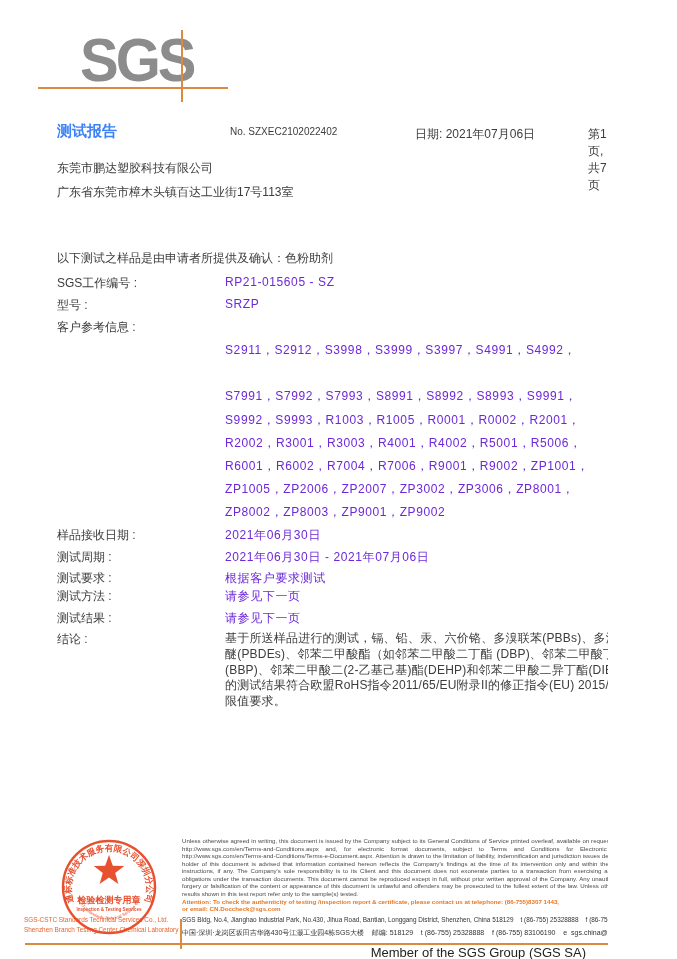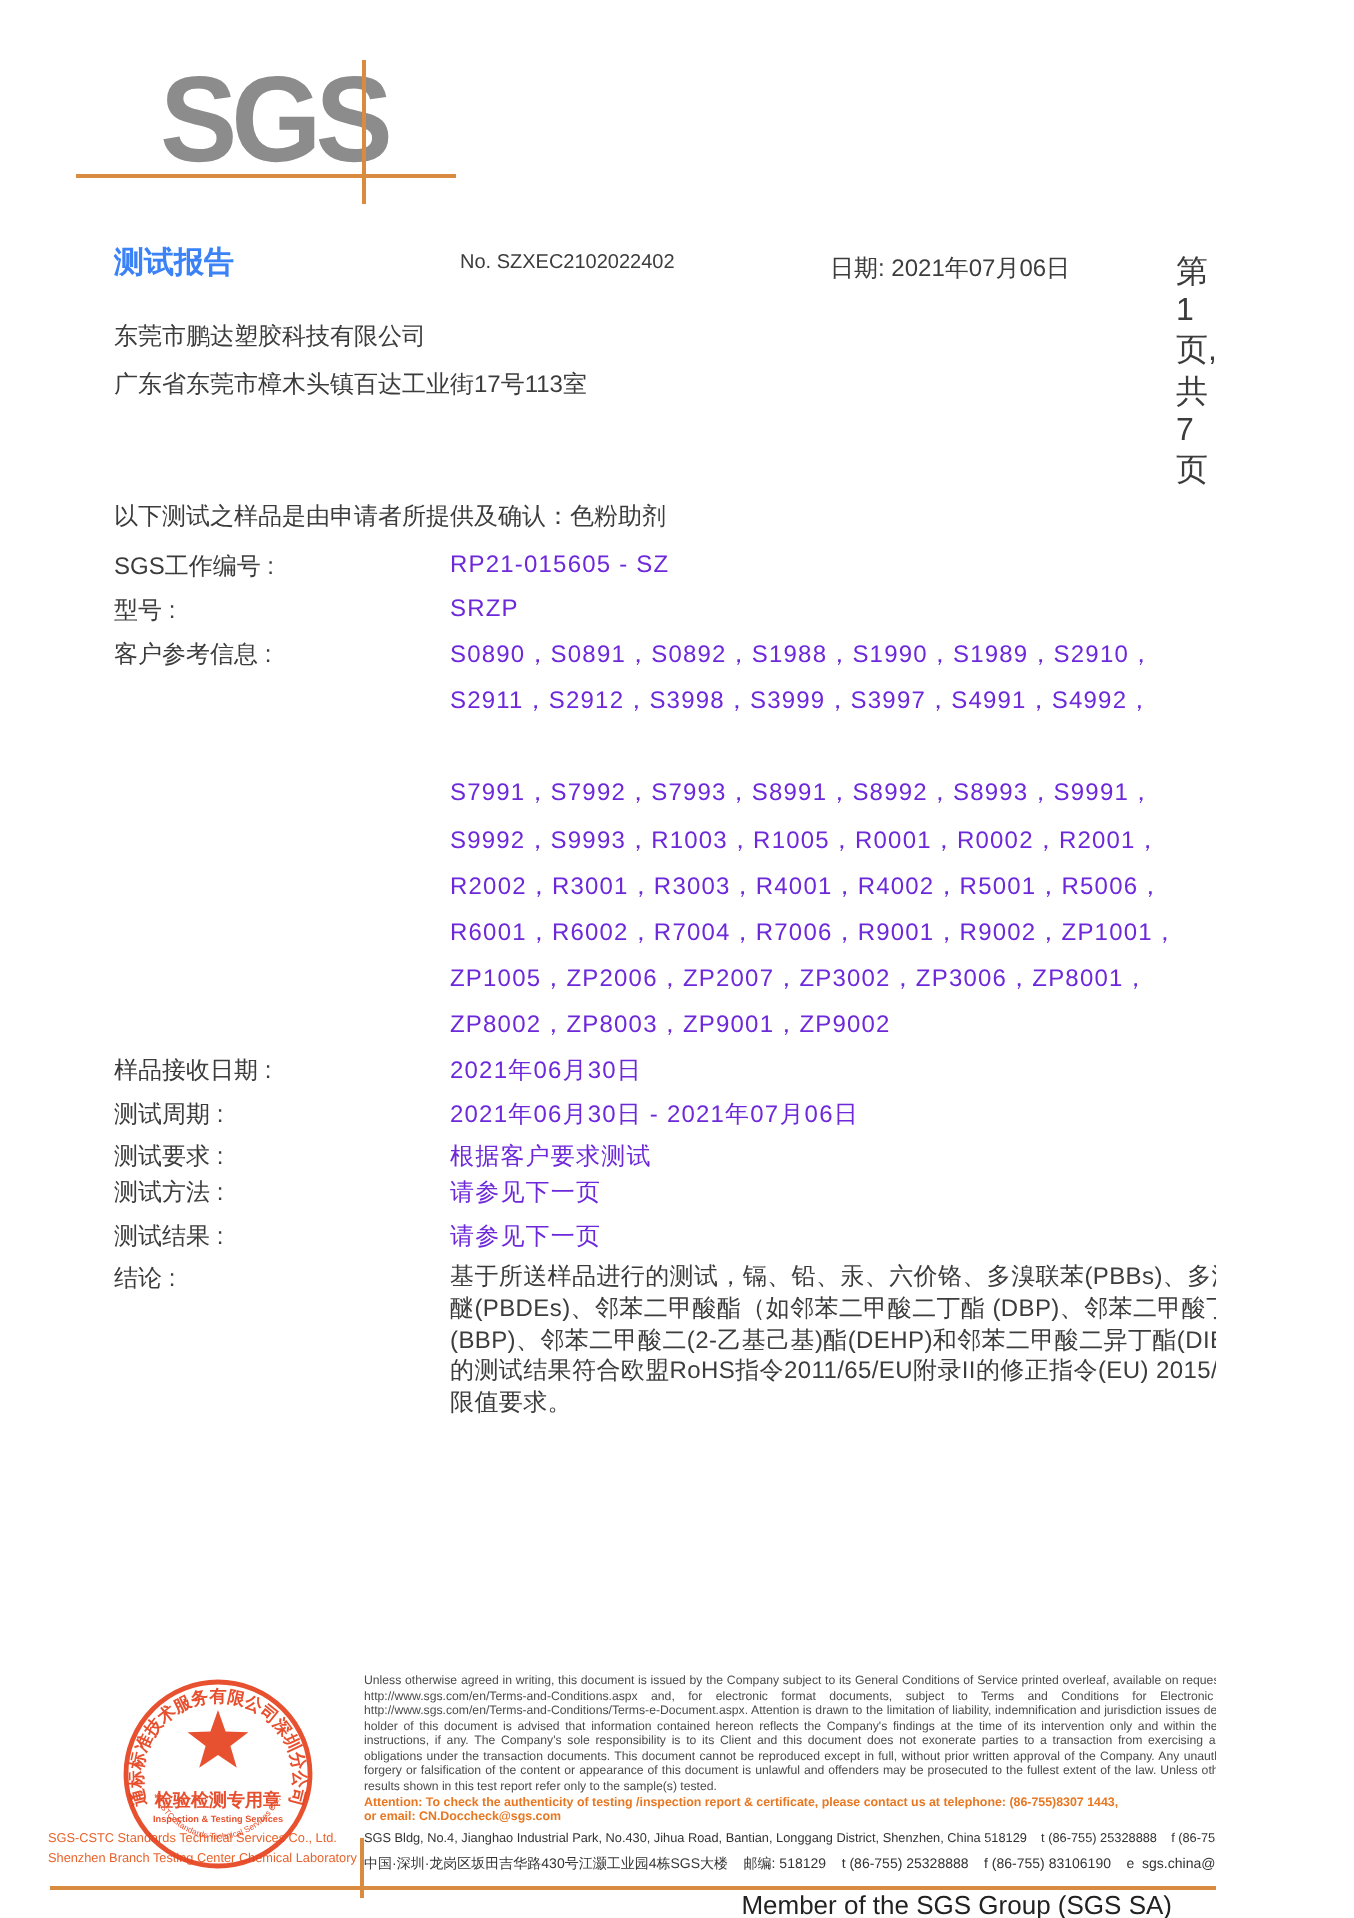--- a/index.html
+++ b/index.html
@@ -12,21 +12,21 @@
     position:absolute;left:80px;top:30px;font-size:58px;font-weight:900;
     letter-spacing:-3px;color:#8c8c8c;line-height:58px;transform:scaleY(1.05);
     transform-origin:top left;
   }
   .logo-hline{position:absolute;left:38px;top:87px;width:190px;height:2px;background:#d98c3f;}
   .logo-vline{position:absolute;left:181px;top:30px;width:2px;height:72px;background:#d98c3f;}
   
   .report-title{position:absolute;left:57px;top:122px;font-size:15px;font-weight:bold;color:#3b82f6;}
   .report-no{position:absolute;left:230px;top:126px;font-size:10px;}
   .report-date{position:absolute;left:415px;top:126px;font-size:12px;}
-  .report-pages{position:absolute;left:588px;top:126px;font-size:16px;}
+  .report-pages{position:absolute;left:588px;top:126px;font-size:12px;}
   
   .client-name{position:absolute;left:57px;top:160px;font-size:12px;}
   .client-address{position:absolute;left:57px;top:184px;font-size:12px;}
   .sample-statement{position:absolute;left:57px;top:250px;font-size:12px;}
   
   .lbl{position:absolute;left:57px;font-size:12px;color:#3c3c3c;white-space:pre;}
   .val{position:absolute;left:225px;font-size:12px;color:#6d28d9;white-space:pre;letter-spacing:0.6px;}
   .val-block{position:absolute;left:225px;width:424px;font-size:12px;line-height:15.8px;
     letter-spacing:0.2px;white-space:normal;}
   
@@ -61,21 +61,20 @@
 
   <div class="sample-statement">以下测试之样品是由申请者所提供及确认：色粉助剂</div>
 
   <div class="lbl" style="top:275px">SGS工作编号 :</div>
   <div class="val" style="top:275px">RP21-015605 - SZ</div>
 
   <div class="lbl" style="top:297px">型号 :</div>
   <div class="val" style="top:297px">SRZP</div>
 
   <div class="lbl" style="top:319px">客户参考信息 :</div>
-  <div class="val" style="top:319px">S0890，S0891，S0892，S1988，S1990，S1989，S2910，</div>
   <div class="val" style="top:342px">S2911，S2912，S3998，S3999，S3997，S4991，S4992，</div>
   <div class="val" style="top:388px">S7991，S7992，S7993，S8991，S8992，S8993，S9991，</div>
   <div class="val" style="top:412px">S9992，S9993，R1003，R1005，R0001，R0002，R2001，</div>
   <div class="val" style="top:435px">R2002，R3001，R3003，R4001，R4002，R5001，R5006，</div>
   <div class="val" style="top:458px">R6001，R6002，R7004，R7006，R9001，R9002，ZP1001，</div>
   <div class="val" style="top:481px">ZP1005，ZP2006，ZP2007，ZP3002，ZP3006，ZP8001，</div>
   <div class="val" style="top:504px">ZP8002，ZP8003，ZP9001，ZP9002</div>
 
   <div class="lbl" style="top:527px">样品接收日期 :</div>
   <div class="val" style="top:527px">2021年06月30日</div>

